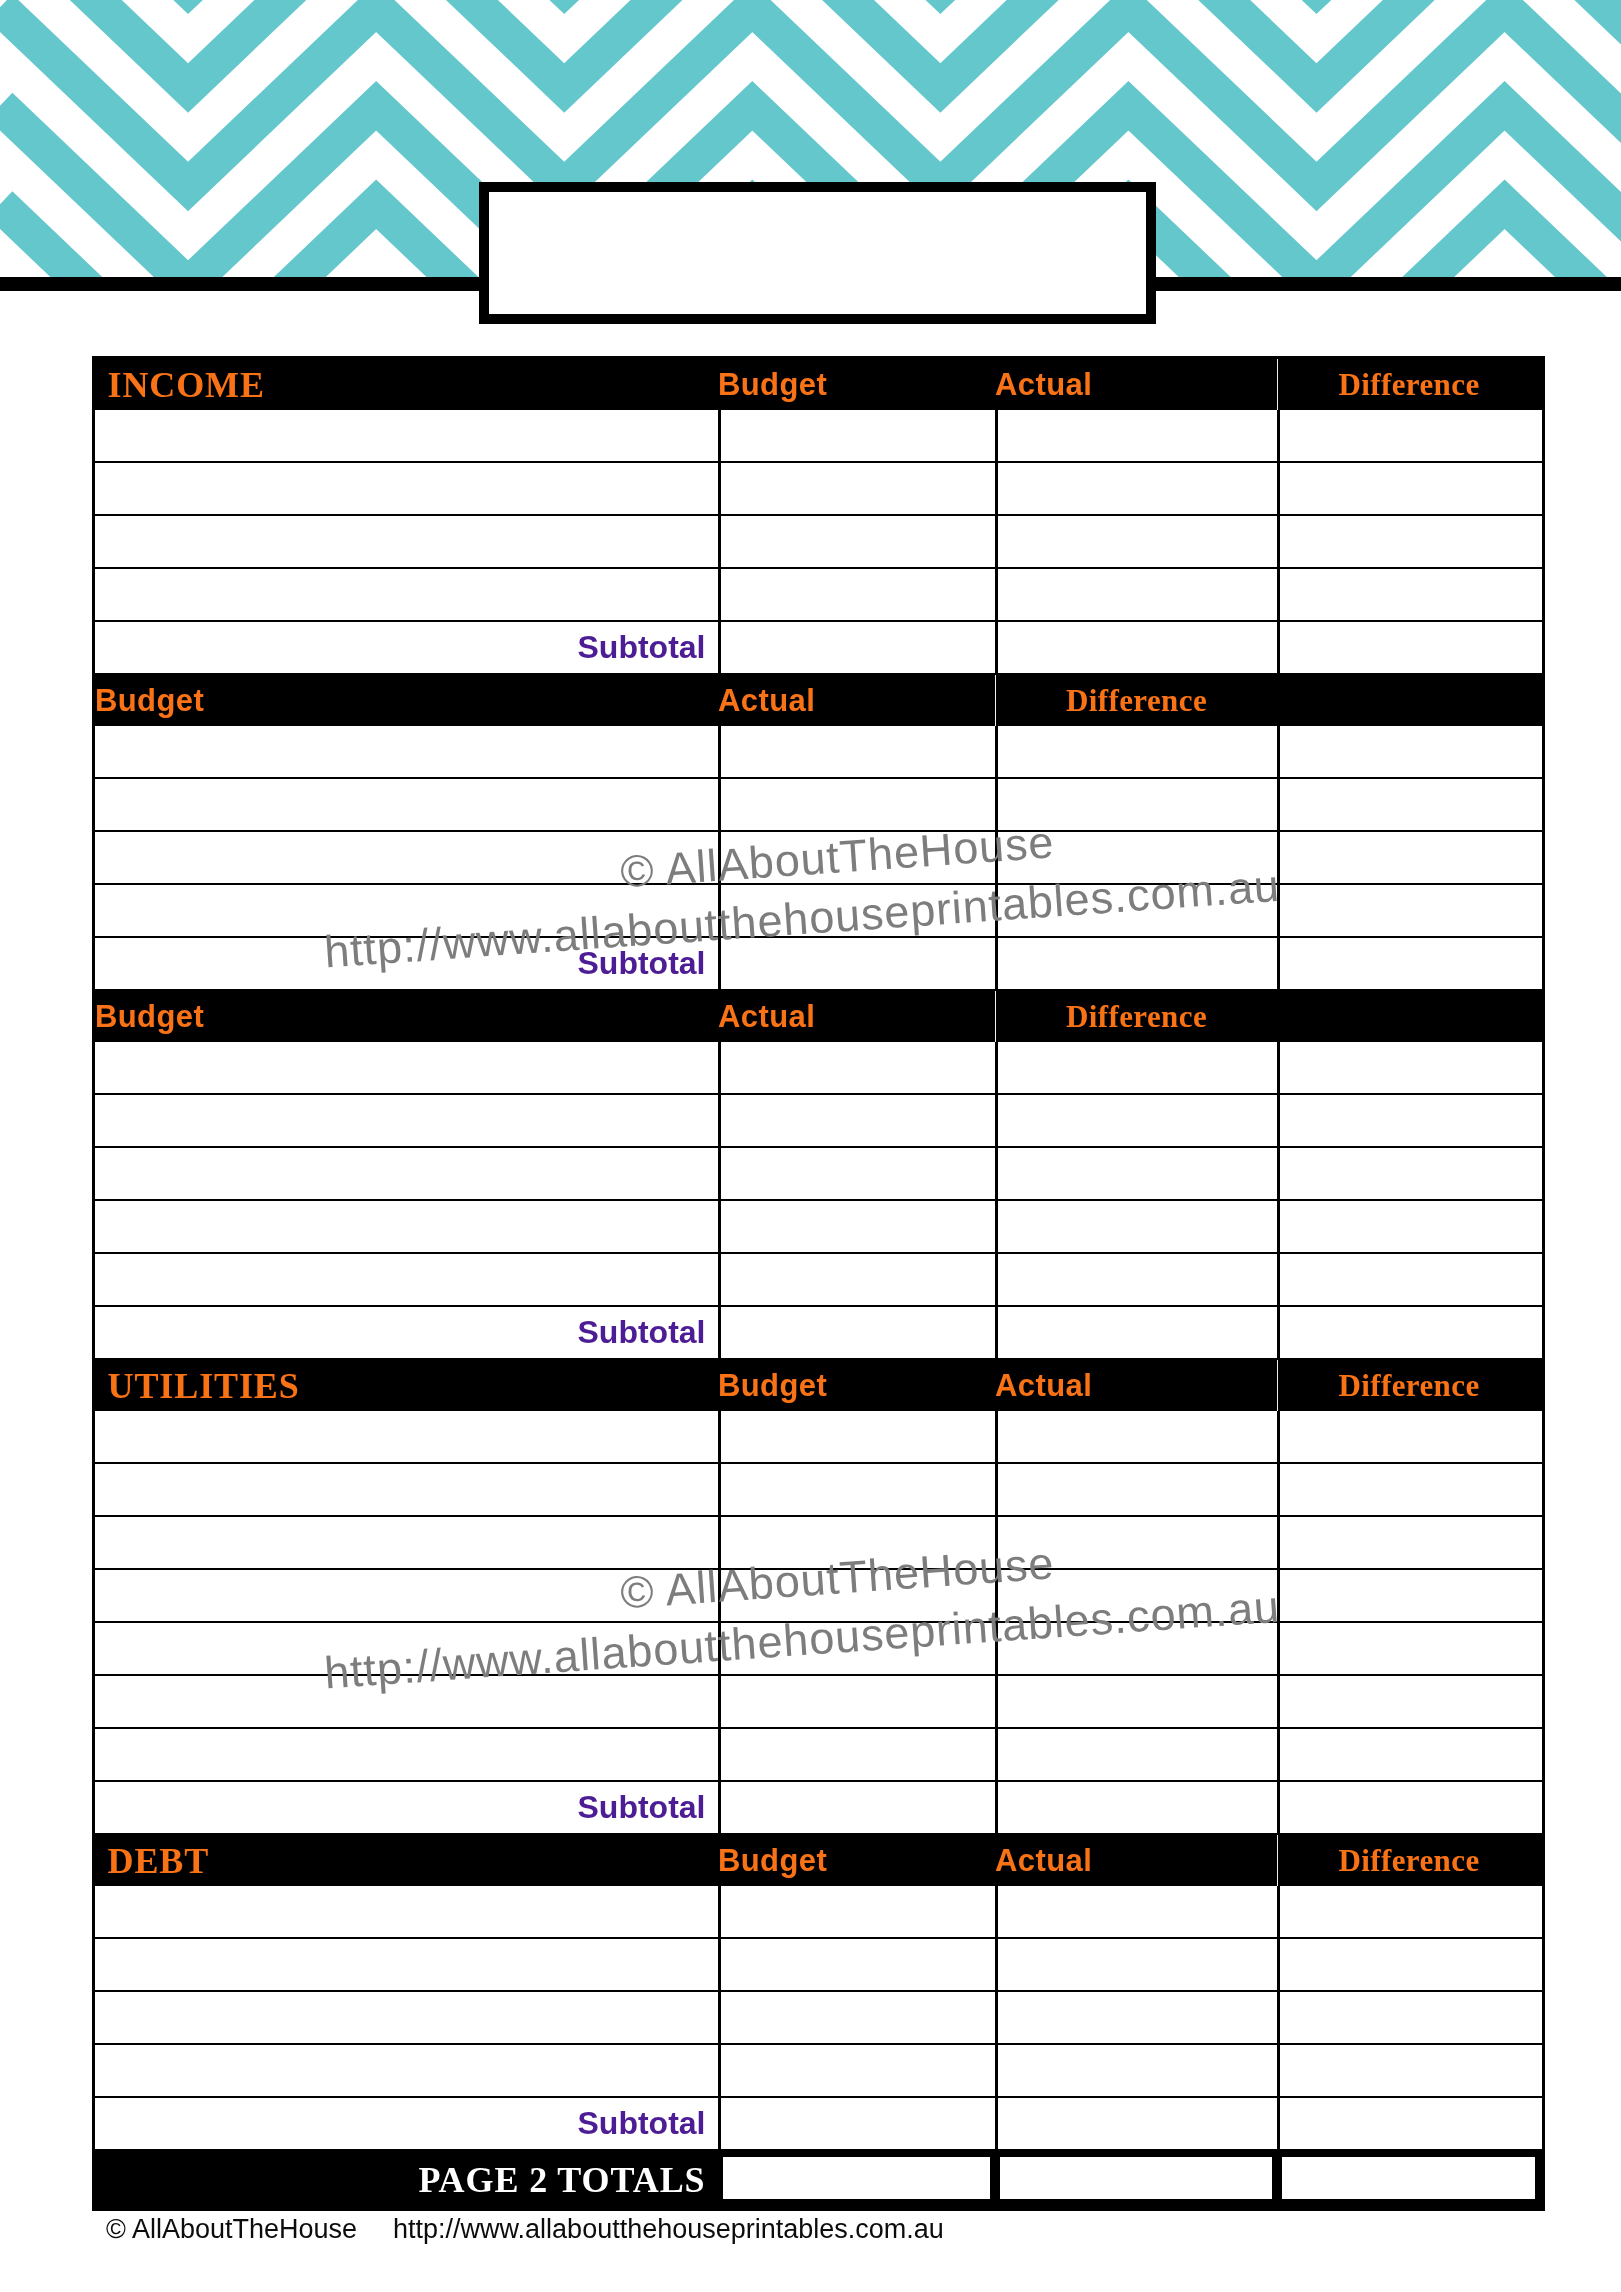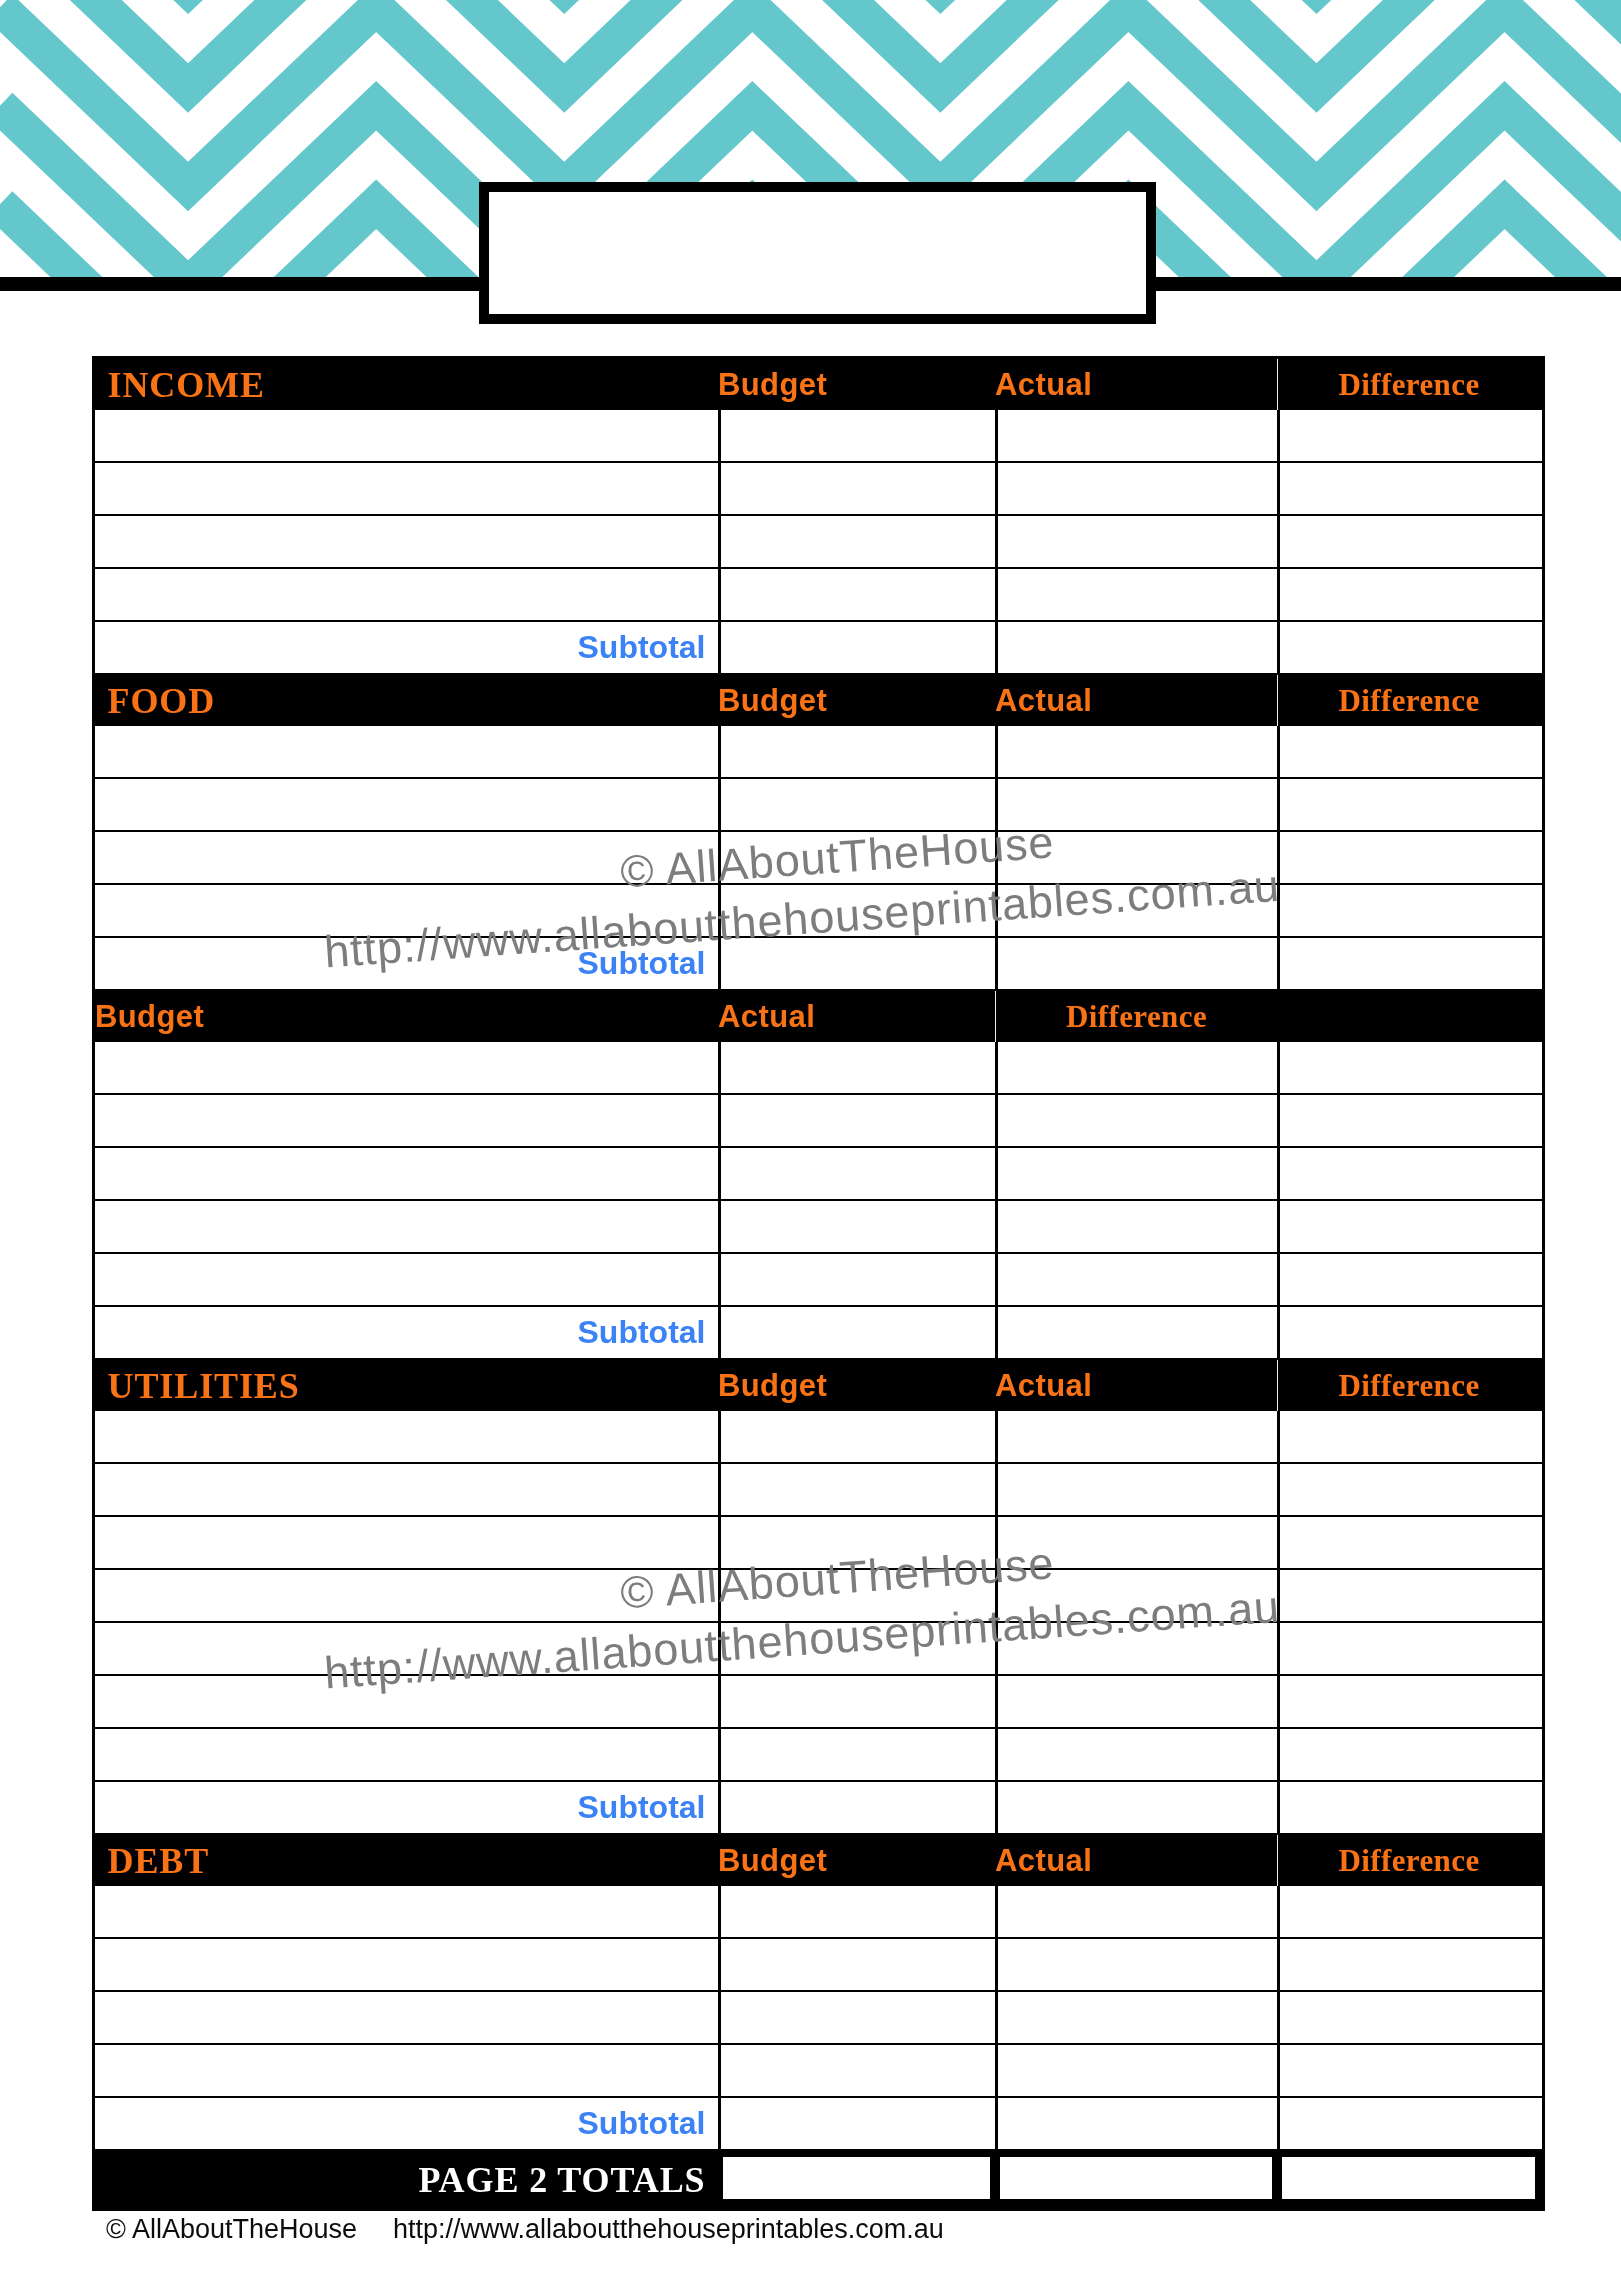--- a/index.html
+++ b/index.html
@@ -32,21 +32,21 @@
   }
   .col-head { text-align:left; font-size:31px; font-weight:bold; letter-spacing:0.4px; }
   .col-head.diff-head { border-left:1.8px solid #ededed; align-self:stretch; display:flex; align-items:center; justify-content:center;font-family:Liberation Serif, serif; }
 
   .data-row, .subtotal-row { height:53px; background:#fff; border-bottom:2.7px solid #000; }
   .cell { height:100%; }
   .cell.val { border-left:3.6px solid #000; }
 
   .subtotal-label {
     display:flex; align-items:center; justify-content:flex-end;
-    padding-right:12.5px; font-size:32px; font-weight:bold; color:#3b82f6;
+    padding-right:12.5px; font-size:32px; font-weight:bold; color:#4c1d95;
   }
 
   .totals-row { height:57px; background:#000; }
   .totals-label {
     display:flex; align-items:center; justify-content:flex-end;
     padding-right:12.5px; color:#fff; font-family:"Liberation Serif", serif;
     font-weight:bold; font-size:36px; letter-spacing:0.9px;
   }
   .totals-cell { background:#fff; margin:6.3px 5.4px 9px 5.4px; }
 
@@ -117,21 +117,20 @@
       <div class="cell val"></div>
       <div class="cell val"></div>
     </div>
     <div class="row subtotal-row">
       <div class="subtotal-label">Subtotal</div>
       <div class="cell val"></div>
       <div class="cell val"></div>
       <div class="cell val"></div>
     </div>
     <div class="row sec-header">
-      <div class="sec-label">FOOD</div>
       <div class="col-head">Budget</div>
       <div class="col-head">Actual</div>
       <div class="col-head diff-head">Difference</div>
     </div>
     <div class="row data-row">
       <div class="cell desc"></div>
       <div class="cell val"></div>
       <div class="cell val"></div>
       <div class="cell val"></div>
     </div>

